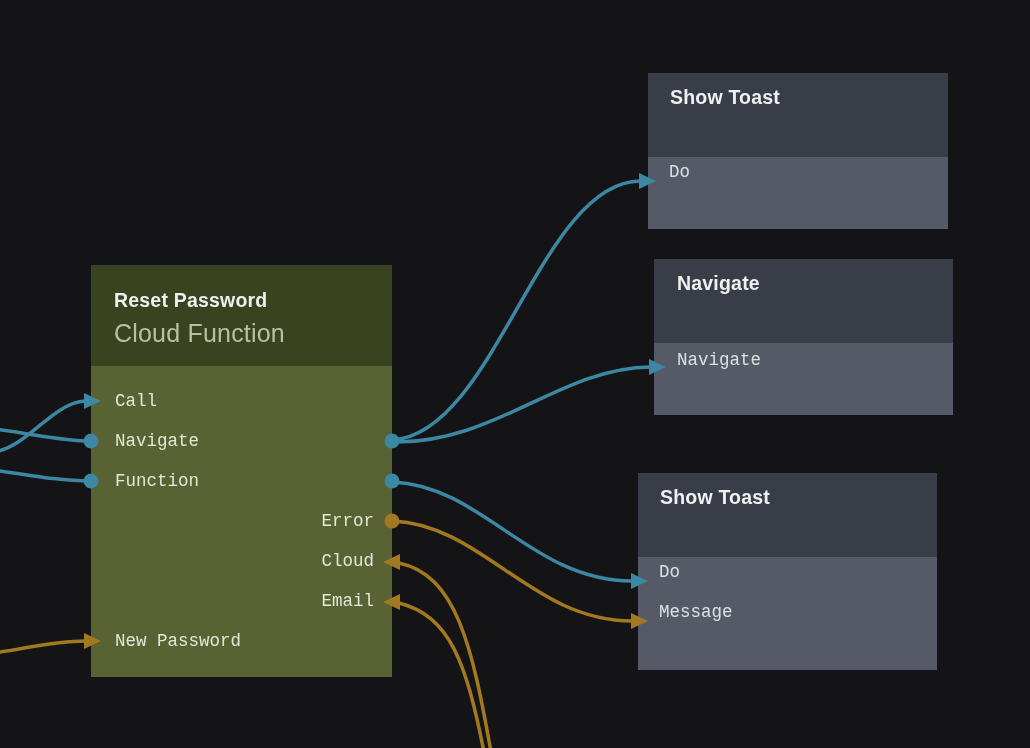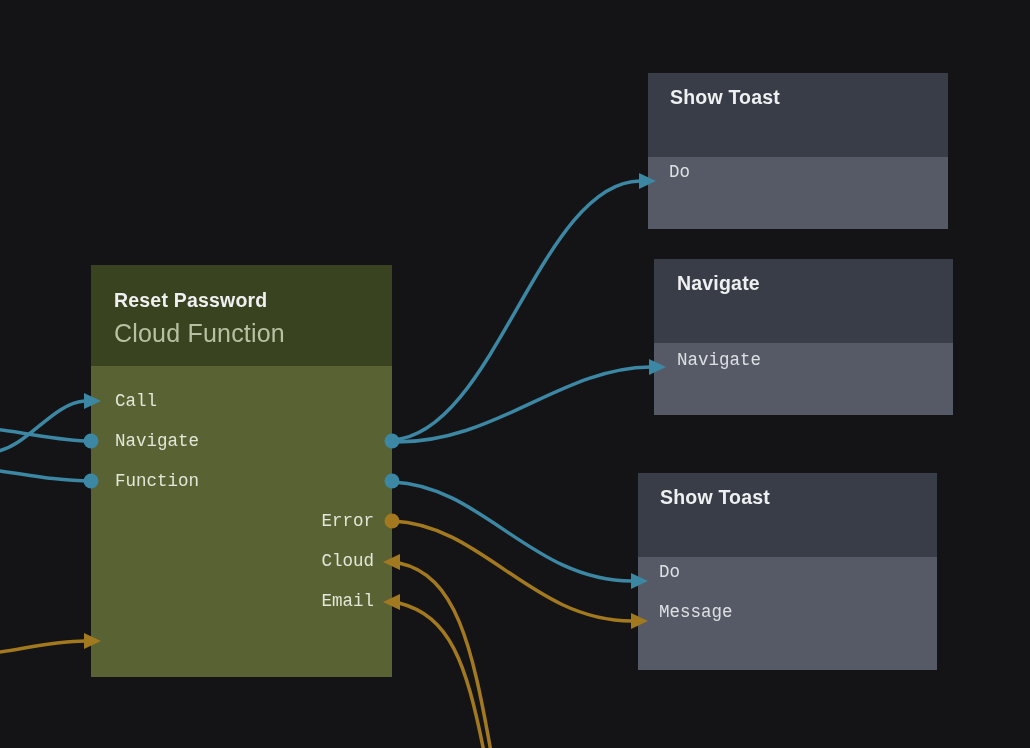--- a/index.html
+++ b/index.html
@@ -82,20 +82,21 @@
       <div class="node-title">Reset Password</div>
       <div class="node-subtitle">Cloud Function</div>
     </div>
     <div class="body">
       <span class="port-label p-left" style="top:15px">Call</span>
       <span class="port-label p-left" style="top:55px">Navigate</span>
       <span class="port-label p-left" style="top:95px">Function</span>
       <span class="port-label p-right" style="top:135px">Error</span>
       <span class="port-label p-right" style="top:175px">Cloud</span>
       <span class="port-label p-right" style="top:215px">Email</span>
+      <span class="port-label p-left" style="top:255px">New Password</span>
     </div>
   </div>
 
   <div class="node action-node" id="node-show-toast-top">
     <div class="header">
       <div class="node-title">Show Toast</div>
     </div>
     <div class="body">
       <span class="port-label" style="left:21px;top:-5px">Do</span>
     </div>

